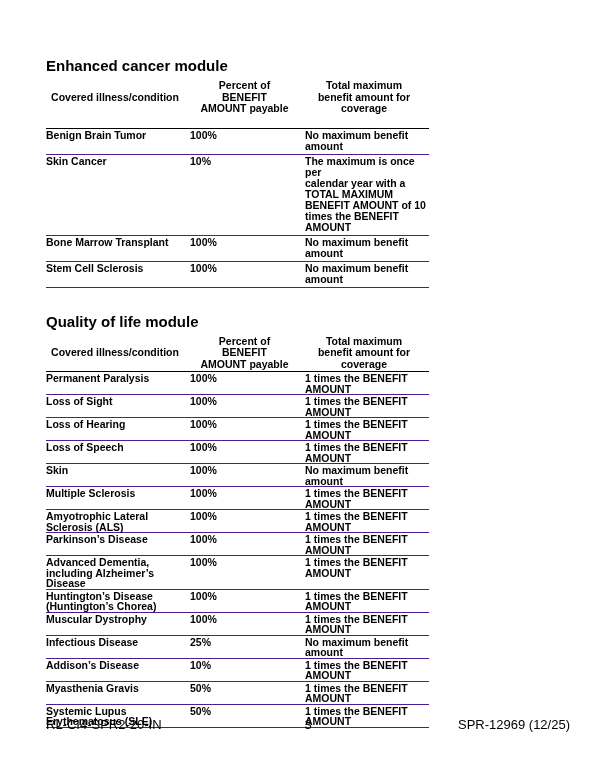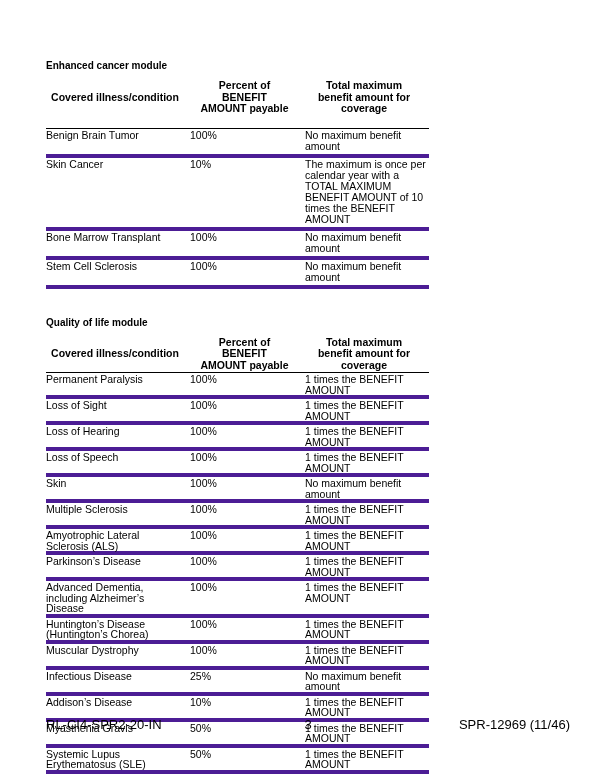--- a/index.html
+++ b/index.html
@@ -15,21 +15,21 @@
     font-family: "Liberation Sans", sans-serif;
     color: #000000;
   }
   .content {
     position: absolute;
     left: 46px;
     top: 60px;
     width: 383px;
   }
   .module-title {
-    font-size: 10px;
+    font-size: 15px;
     font-weight: bold;
     line-height: 11px;
     margin: 0 0 9px 0;
   }
   .module + .module {
     margin-top: 28px;
   }
   table.benefits {
     border-collapse: collapse;
     width: 383px;
@@ -49,22 +49,23 @@
     border-bottom: 1px solid #000;
   }
   table.benefits th.cond {
     vertical-align: middle;
   }
   table.t1 th { padding-bottom: 13px; }
   table.t2 th { padding-bottom: 1px; }
   table.benefits td {
     vertical-align: top;
     white-space: pre-line;
-    border-bottom: 4px solid #4c1d95;
+    border-bottom: 1px solid #4c1d95;
     padding: 1px 6px 1px 0;
+    font-weight: bold;
   }
   table.benefits td:last-child { padding-right: 0; }
   table.t1 td { line-height: 11px; padding-bottom: 2px; }
   table.t2 td { line-height: 10.5px; padding-bottom: 0; }
   footer.page-footer {
     position: absolute;
     left: 46px;
     top: 719px;
     width: 524px;
     display: grid;
@@ -251,15 +252,15 @@
             </tr>
           </tbody>
       </table>
     </section>
 
   </main>
 
   <footer class="page-footer">
     <span class="f-left">RL-CI4-SPR2-20-IN</span>
     <span class="f-mid">3</span>
-    <span class="f-right">SPR-12969 (11/46)</span>
+    <span class="f-right">SPR-12969 (12/25)</span>
   </footer>
 </div>
 
 </body></html>

